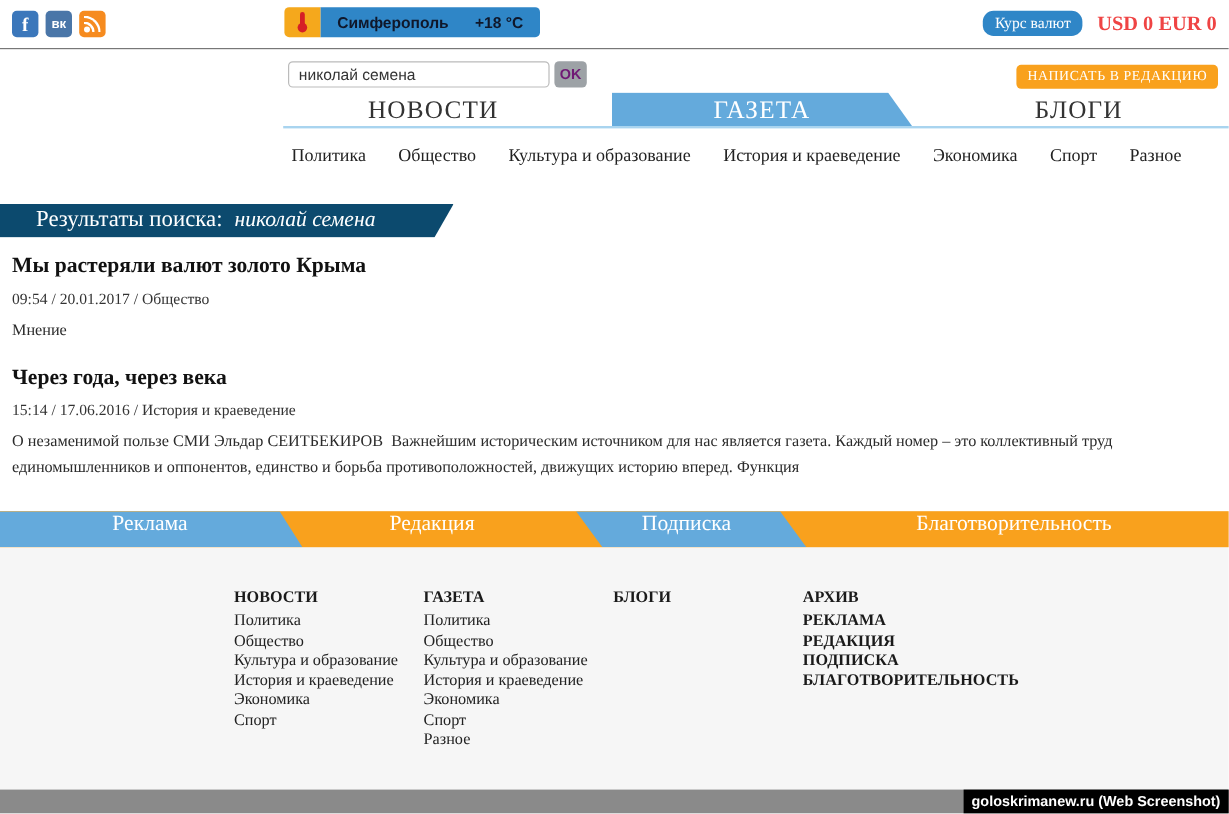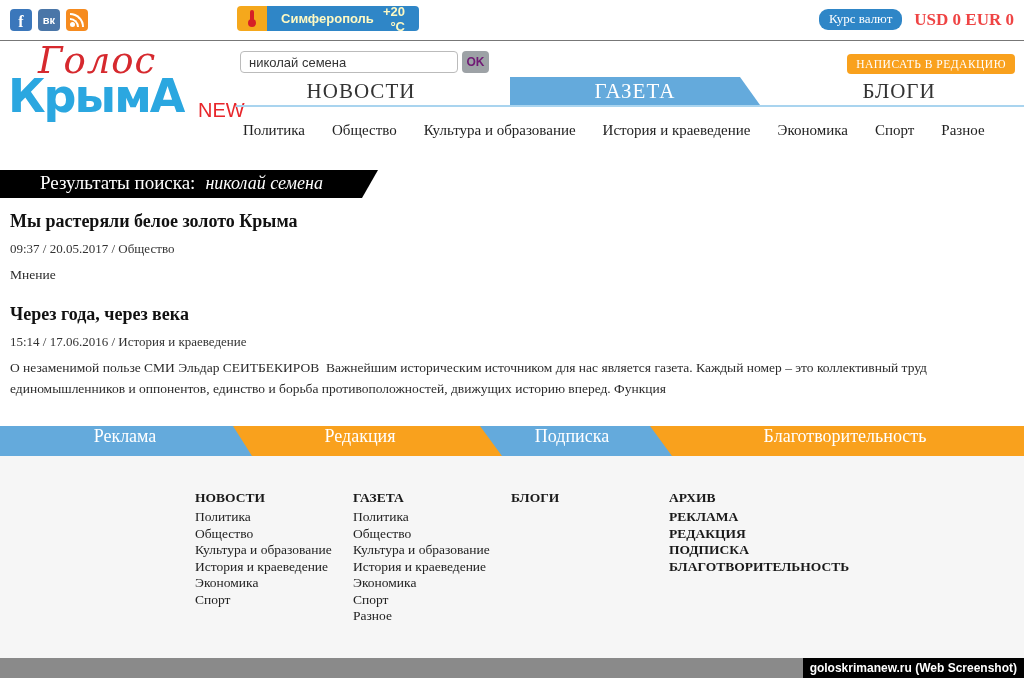--- a/index.html
+++ b/index.html
@@ -15,21 +15,21 @@
   .sicon.fb { background:#3b77bb; font:700 16px "Liberation Serif", serif; padding-top:4px; }
   .sicon.vk { background:#4a76a8; font:700 11px "Liberation Sans", sans-serif; letter-spacing:0; }
   .sicon.rss { background:#f68b1f; position:relative; }
   .rss-dot { position:absolute; left:4px; bottom:4px; width:5px; height:5px; background:#fff; border-radius:50%; }
   .rss-a1 { position:absolute; left:4px; bottom:4px; width:9px; height:9px; border:2.5px solid #fff; border-left:none; border-bottom:none; border-top-right-radius:11px; }
   .rss-a2 { position:absolute; left:4px; bottom:4px; width:14px; height:14px; border:2.5px solid #fff; border-left:none; border-bottom:none; border-top-right-radius:16px; }
   .weather { position:absolute; left:237px; top:6px; height:25px; display:flex; cursor:pointer; }
   .thermo-box { width:30px; background:#f5a81c; border-radius:4px 0 0 4px; position:relative; }
   .thermo-stem { position:absolute; left:13px; top:4px; width:4px; height:12px; background:#d61f26; border-radius:2px; }
   .thermo-bulb { position:absolute; left:11px; top:13px; width:8px; height:8px; background:#d61f26; border-radius:50%; }
-  .weather-main { width:152px; background:#2f86c7; border-radius:0 4px 4px 0; color:#fef9c3;
+  .weather-main { width:183px; background:#2f86c7; border-radius:0 4px 4px 0; color:#0f172a;
     font:700 13px "Liberation Sans", sans-serif; display:flex; align-items:center; justify-content:space-between; padding:0 14px;text-align:right; }
   .currency { position:absolute; right:10px; top:9px; display:flex; align-items:center; gap:12px; }
   .kurs-btn { background:#2f86c7; color:#fff; border:none; border-radius:9px; padding:2px 10px 3px;
     font:400 13px "Liberation Serif", serif; cursor:pointer; }
   .usd-eur { font:700 17px "Liberation Serif", serif; color:#ef4444; }
   
   .header { position:absolute; top:40px; left:0; width:1024px; height:110px; border-top:1px solid #777; background:#fff; }
   .logo { position:absolute; left:8px; top:2px; width:230px; height:78px; cursor:pointer; }
   .logo-line1 { position:absolute; left:30px; top:-4px; font:italic 400 37px "DejaVu Serif", serif; color:#d6292e; letter-spacing:1px; }
   .logo-line2 { position:absolute; left:0; top:26px; font:700 46px "DejaVu Sans", sans-serif; color:#2ba7e0; letter-spacing:-2px; }
@@ -44,23 +44,23 @@
   .nav { position:absolute; left:236px; right:0; top:36px; height:30px; display:flex;
     border-bottom:2px solid #a9d4ef; list-style:none; }
   .nav li { flex:1; text-align:center; font:400 21px "Liberation Serif", serif; color:#333;
     line-height:28px; letter-spacing:1px; cursor:pointer; }
   .nav li.active { background:#64aadc; color:#fff; margin-left:24px; margin-right:14px;
     clip-path:polygon(0 0, calc(100% - 20px) 0, 100% 100%, 0 100%); }
   
   .subnav { position:absolute; top:122px; left:243px; display:flex; gap:27px; list-style:none; }
   .subnav li { font:400 15px "Liberation Serif", serif; color:#222; cursor:pointer; white-space:nowrap; }
   
-  .results-bar { position:absolute; top:170px; left:0; width:378px; height:28px; background:#000000;
+  .results-bar { position:absolute; top:170px; left:0; width:378px; height:28px; background:#0c4a6e;
     clip-path:polygon(0 0, 100% 0, calc(100% - 16px) 100%, 0 100%);
-    color:#fff; padding-left:40px; line-height:27px; }
+    color:#fff; padding-left:30px; line-height:27px; }
   .results-title { font:400 19px "Liberation Serif", serif; }
   .results-query { font:italic 400 18px "Liberation Serif", serif; margin-left:6px; }
   .articles { position:absolute; top:211px; left:10px; width:945px; }
   .article { margin-bottom:19px; }
   .art-title { font:700 18px "Liberation Serif", serif; color:#111; cursor:pointer; }
   .art-meta { margin-top:9px; font:400 13px "Liberation Serif", serif; color:#333; }
   .art-snippet { margin-top:7px; font:400 13.5px "Liberation Serif", serif; color:#2b2b2b; line-height:21px; white-space:pre-wrap; }
   
   .footer { position:absolute; top:426px; left:0; width:1024px; height:238px; background:#f6f6f6; }
   .footer-bar { position:absolute; top:0; left:0; width:1024px; height:30px; background:#f9a11d; }
@@ -93,35 +93,30 @@
       <span class="rss-a2"></span>
     </div>
   </div>
   <div class="weather">
     <div class="thermo-box">
       <span class="thermo-stem"></span>
       <span class="thermo-bulb"></span>
     </div>
     <div class="weather-main">
       <span>Симферополь</span>
-      <span>+20 °C</span>
+      <span>+18 °C</span>
     </div>
   </div>
   <div class="currency">
     <button class="kurs-btn">Курс валют</button>
     <span class="usd-eur">USD 0 EUR 0</span>
   </div>
 </div>
 
 <div class="header">
-  <div class="logo">
-    <span class="logo-line1">Голос</span>
-    <span class="logo-line2">КрымА</span>
-    <span class="logo-badge">NEW</span>
-  </div>
   <div class="search">
     <input type="text" value="николай семена" style="">
     <button class="ok-btn">OK</button>
   </div>
   <button class="write-btn">НАПИСАТЬ В РЕДАКЦИЮ</button>
   <ul class="nav">
       <li>НОВОСТИ</li>
       <li class="active">ГАЗЕТА</li>
       <li>БЛОГИ</li>
     </ul>
@@ -137,22 +132,22 @@
     <li>Разное</li>
   </ul>
 
 <div class="results-bar">
   <span class="results-title">Результаты поиска:</span>
   <span class="results-query">николай семена</span>
 </div>
 
 <div class="articles">
     <div class="article">
-    <div class="art-title">Мы растеряли белое золото Крыма</div>
-    <div class="art-meta">09:37 / 20.05.2017 / Общество</div>
+    <div class="art-title">Мы растеряли валют золото Крыма</div>
+    <div class="art-meta">09:54 / 20.01.2017 / Общество</div>
     <div class="art-snippet">Мнение</div>
   </div>
     <div class="article">
     <div class="art-title">Через года, через века</div>
     <div class="art-meta">15:14 / 17.06.2016 / История и краеведение</div>
     <div class="art-snippet">О незаменимой пользе СМИ Эльдар СЕИТБЕКИРОВ  Важнейшим историческим источником для нас является газета. Каждый номер – это коллективный труд единомышленников и оппонентов, единство и борьба противоположностей, движущих историю вперед. Функция</div>
   </div>
   </div>
 
 <div class="footer">

